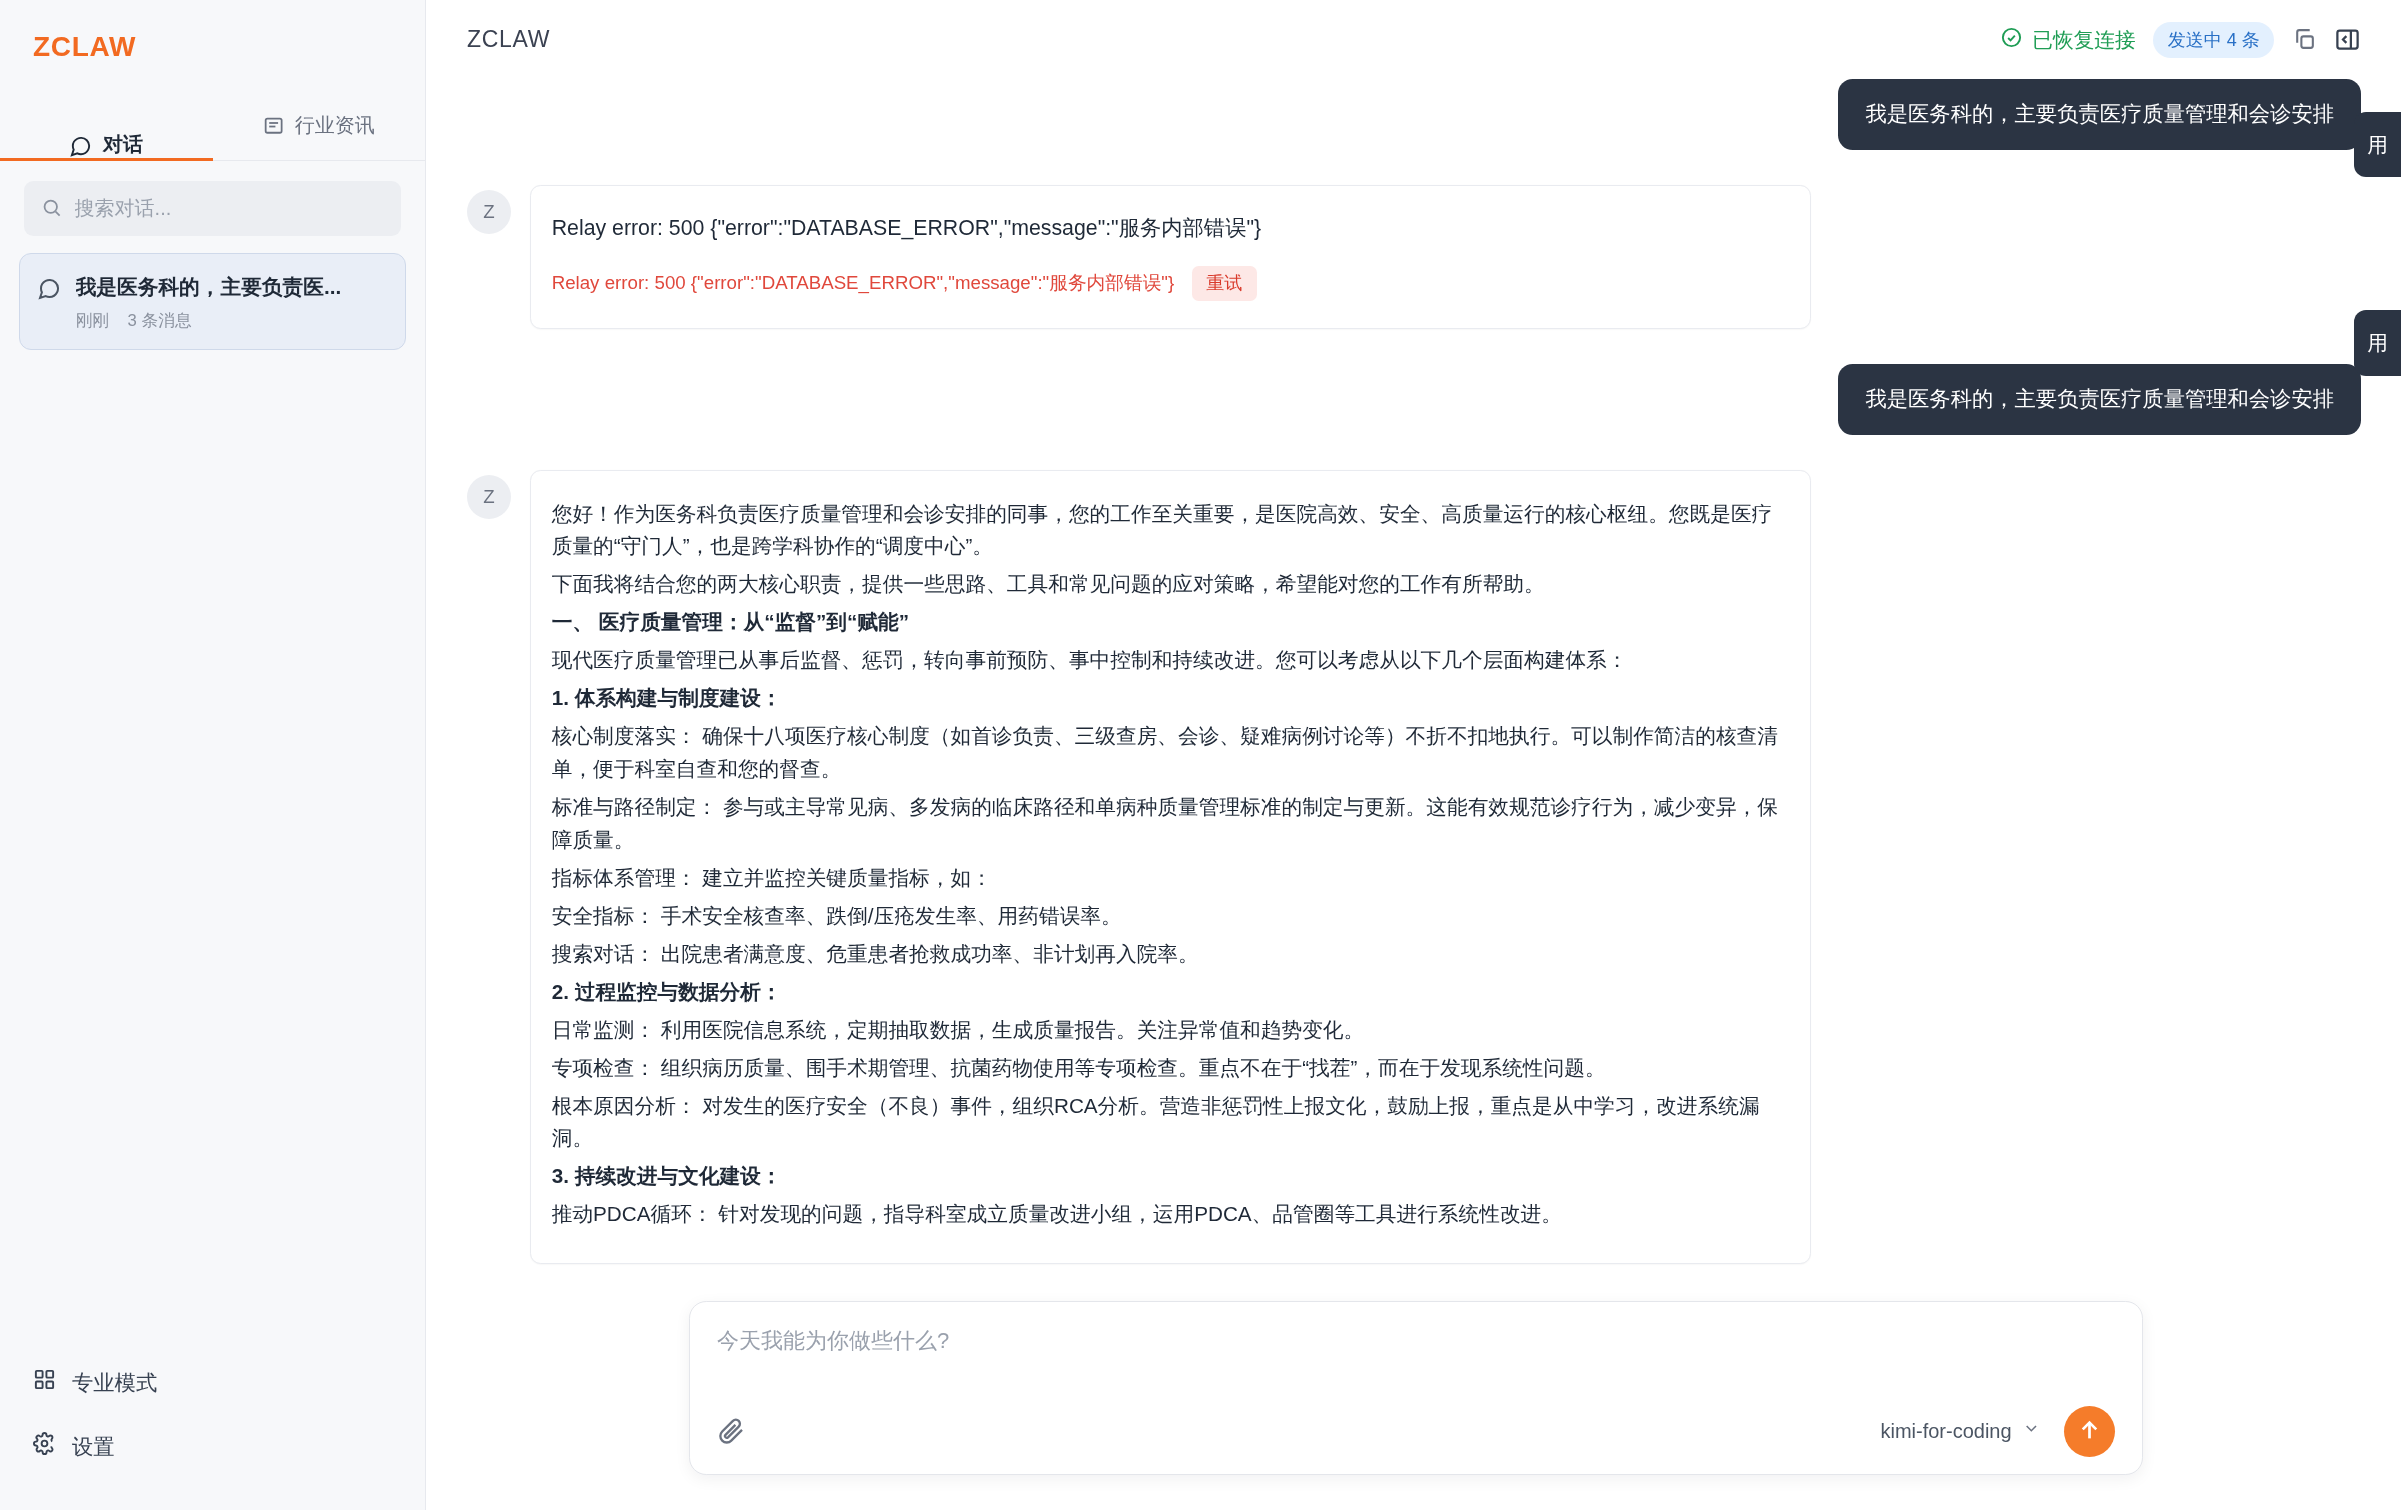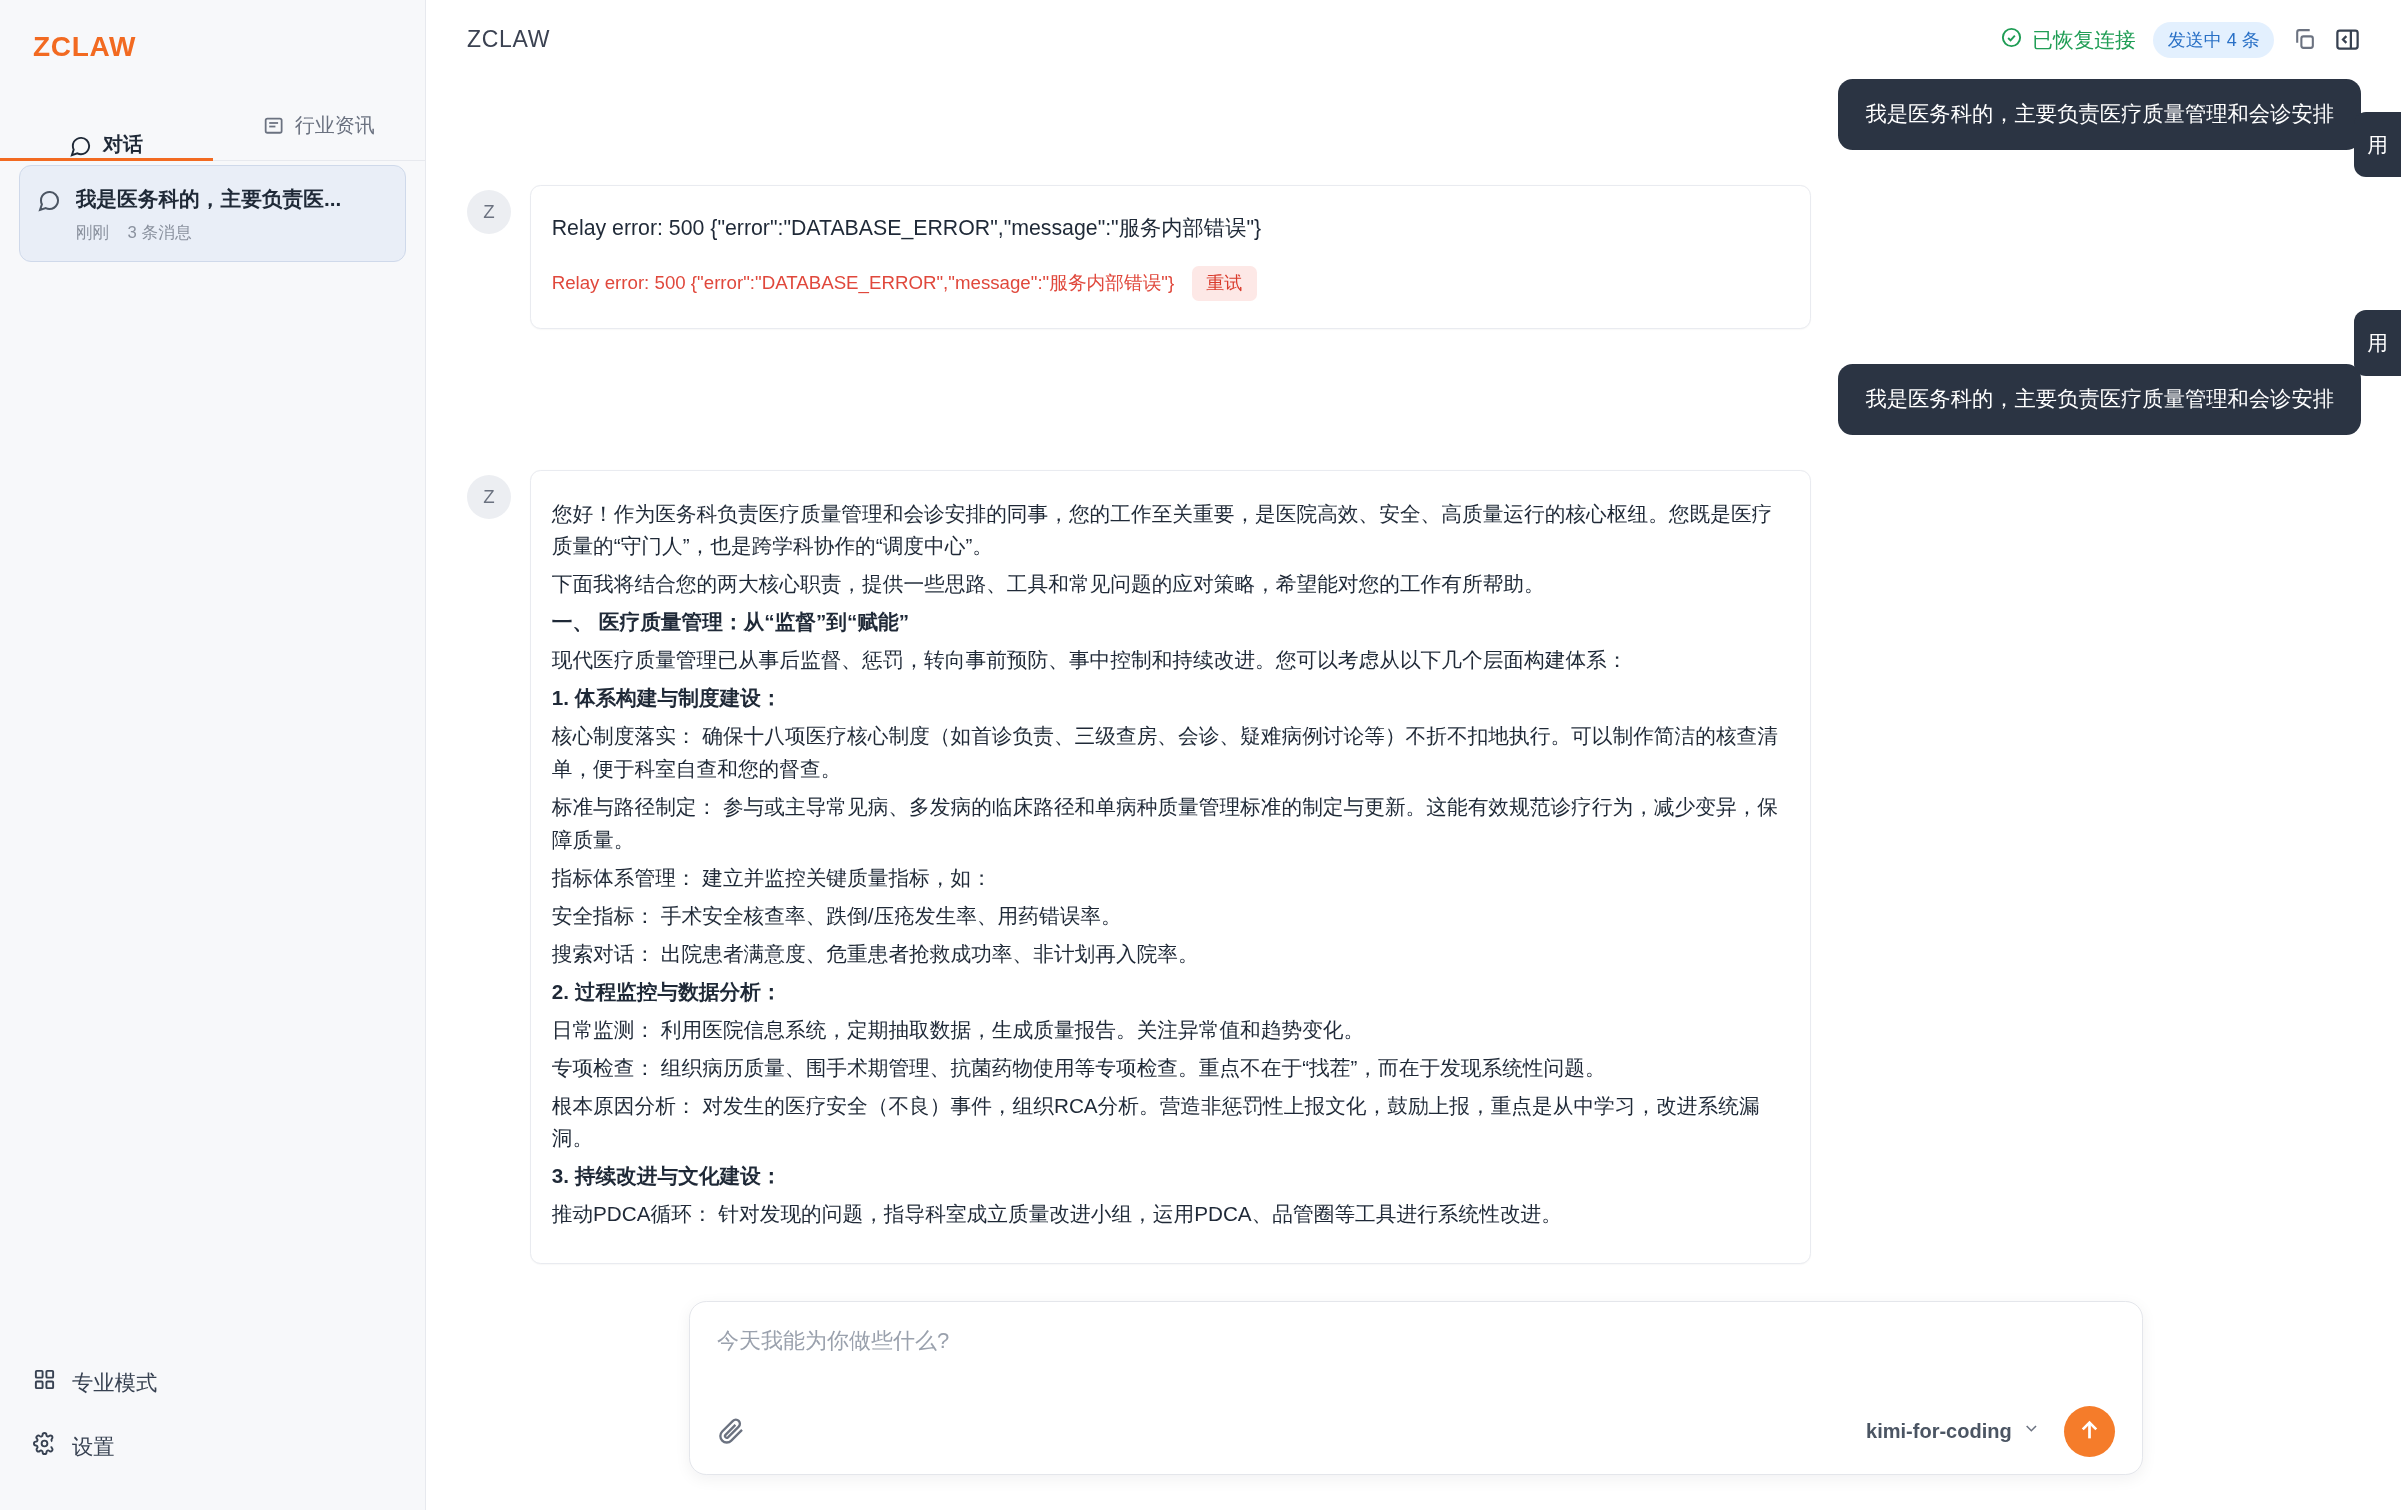--- a/index.html
+++ b/index.html
@@ -149,21 +149,21 @@
   .composer {
     margin: 0 auto; width: 1454px;
     background: #ffffff; border: 1.3px solid #e4e6eb; border-radius: 17.3px;
     padding: 24px 27px 17.3px 27px;
     box-shadow: 0 4px 16px rgba(16,24,40,.06);
   }
   .composer-input {
     font-size: 22px; color: #9aa1ad; min-height: 80px;
   }
   .composer-bottom {
-    display: flex; align-items: center; justify-content: space-between; font-weight: bold;
+    display: flex; align-items: center; justify-content: space-between;
   }
   .model-select {
     display: flex; align-items: center; gap: 10.7px;
     font-size: 20px; color: #4b5563; cursor: pointer;
   }
   .send-btn {
     width: 51px; height: 51px; border-radius: 50%;
     background: #f57c2a; display: flex; align-items: center; justify-content: center;
     cursor: pointer; margin-left: 23px;
   }
@@ -194,20 +194,31 @@
           <svg width="21.3" height="21.3" viewBox="0 0 24 24" fill="none" stroke="#6b7280" stroke-width="2">
             <rect x="3" y="4" width="18" height="16" rx="2"></rect>
             <line x1="7" y1="9" x2="17" y2="9"></line>
               <line x1="7" y1="13" x2="14" y2="13"></line>
           </svg>
         </span>
         <span>行业资讯</span>
       </div>
     </div>
 
+    <div class="search-wrap">
+      <div class="search-box">
+        <span>
+          <svg width="21.3" height="21.3" viewBox="0 0 24 24" fill="none" stroke="#8a919e" stroke-width="2">
+            <circle cx="11" cy="11" r="7"></circle>
+              <line x1="16.5" y1="16.5" x2="21" y2="21"></line>
+          </svg>
+        </span>
+        <input type="text" placeholder="搜索对话..." style="">
+      </div>
+    </div>
 
     <div class="conv-list">
       <div class="conv-item">
         <span class="conv-icon">
           <svg width="24" height="24" viewBox="0 0 24 24" fill="none" stroke="#4b5563" stroke-width="2">
             <path d="M21 11.5a8.38 8.38 0 0 1-.9 3.8 8.5 8.5 0 0 1-7.6 4.7 8.38 8.38 0 0 1-3.8-.9L3 21l1.9-5.7a8.38 8.38 0 0 1-.9-3.8 8.5 8.5 0 0 1 4.7-7.6 8.38 8.38 0 0 1 3.8-.9h.5a8.48 8.48 0 0 1 8 8v.5z"></path>
           </svg>
         </span>
         <div class="conv-body">
           <div class="conv-title">我是医务科的，主要负责医...</div>

